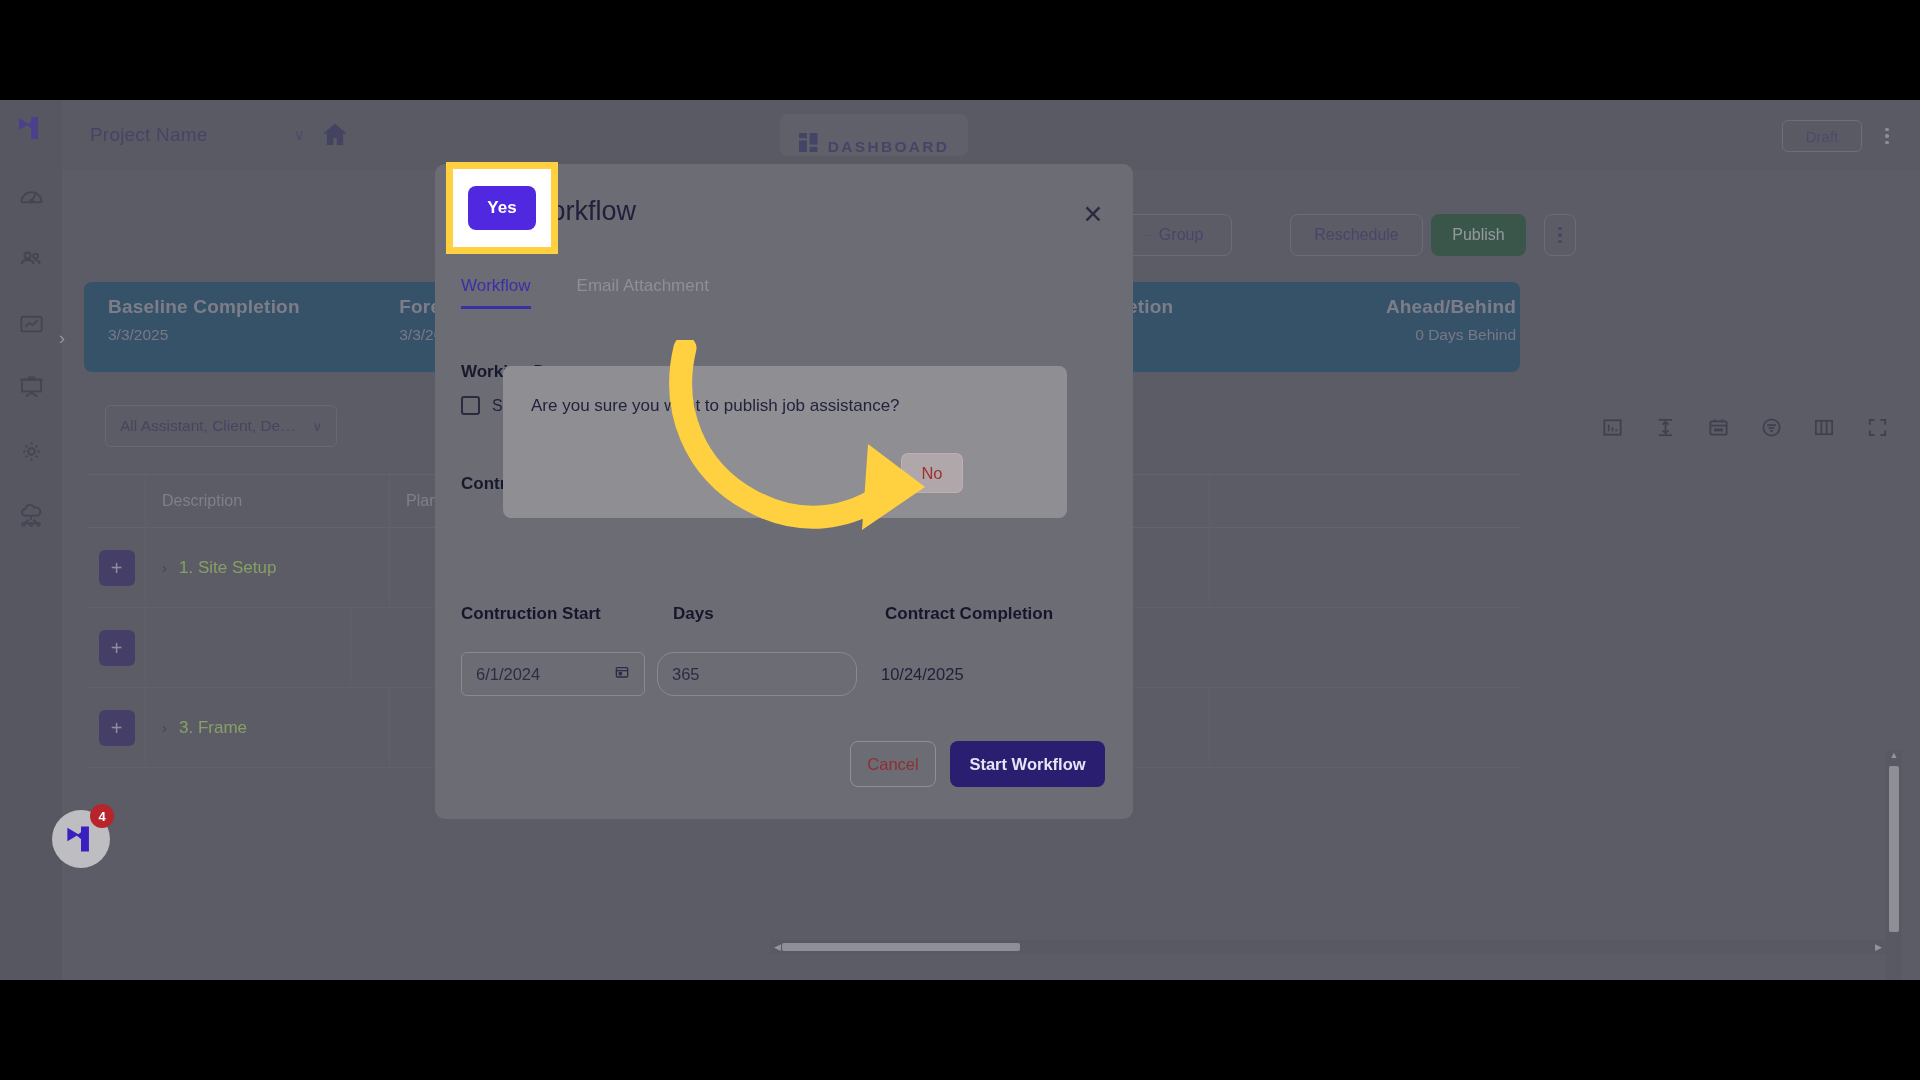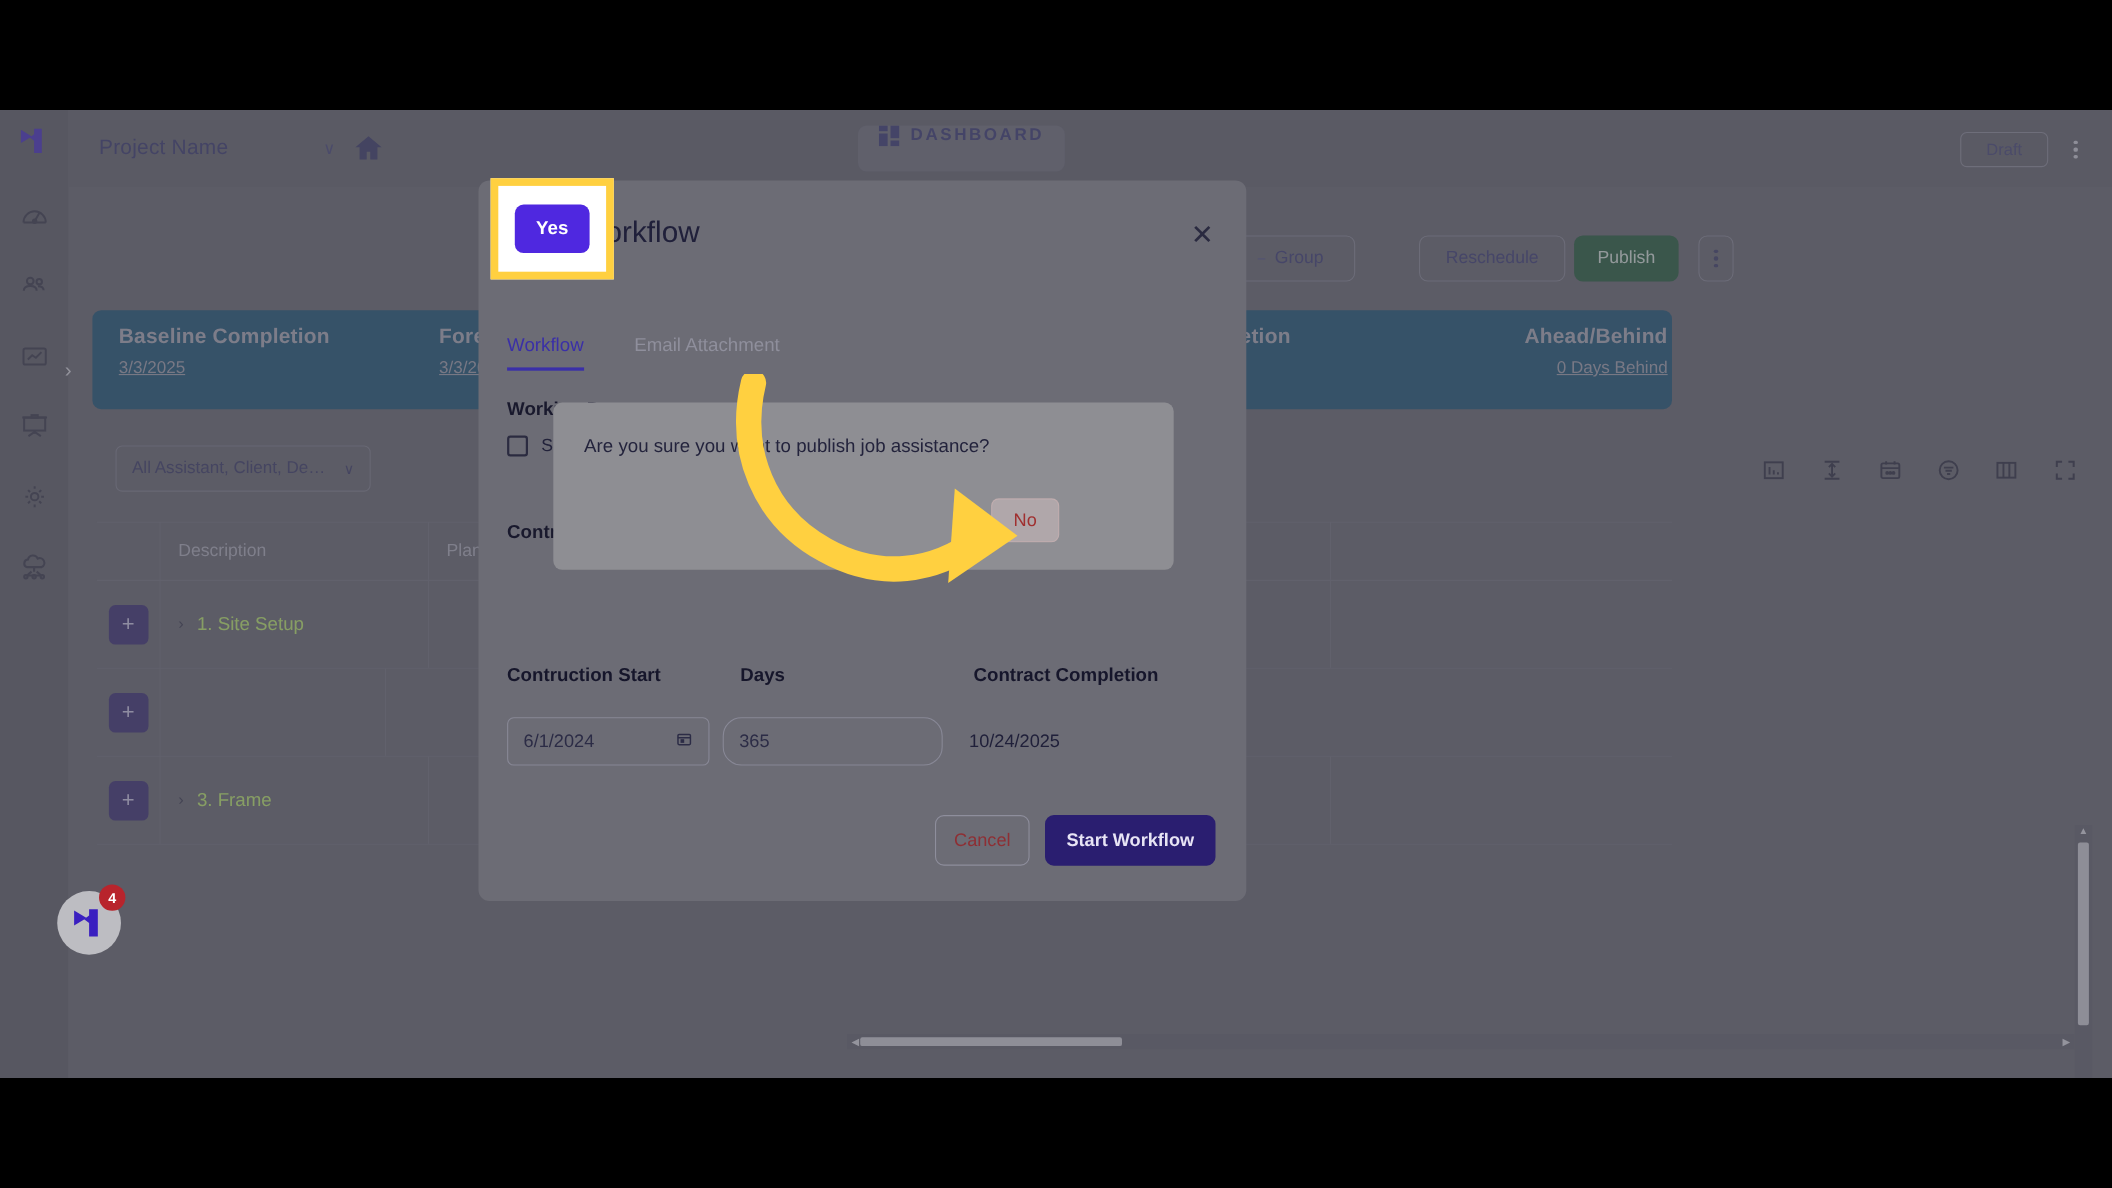--- a/index.html
+++ b/index.html
@@ -61,21 +61,21 @@
   }
   #project-select .chev { font-size: 15px; color: #3b3b72; }
   #home-icon-btn {
     position: absolute; left: 258px; top: 20px; width: 30px; height: 30px;
     color: #2a2a5e;
   }
   #dashboard-pill {
     position: absolute; left: 718px; top: 14px; width: 188px; height: 42px;
     background: rgba(120,120,135,.45);
     border-radius: 8px;
-    display: flex; align-items: flex-start; justify-content: center; gap: 10px;
+    display: flex; align-items: flex-end; justify-content: center; gap: 10px;
     color: #2c2c6a; font-size: 15.5px; font-weight: bold; letter-spacing: 2.3px;
   }
   #draft-chip {
     position: absolute; right: 58px; top: 20px;
     width: 80px; height: 32px;
     border: 1px solid rgba(180,180,195,.5); border-radius: 6px;
     display: flex; align-items: center; justify-content: center;
     color: #3a3a70; font-size: 15px;
   }
   #topbar-kebab {
@@ -115,21 +115,21 @@
     position: absolute; left: 84px; top: 182px; width: 1436px; height: 90px;
     background: #0c4a6e; border-radius: 8px;
     display: flex; align-items: stretch;
     z-index: 4;
   }
   .kpi {
     flex: 1 1 0; padding: 14px 0 0 24px;
     display: flex; flex-direction: column; gap: 8px;
   }
   .kpi-title { color: #a9a9b6; font-size: 19px; font-weight: bold; letter-spacing: .2px; }
-  .kpi-value { color: #9e9eac; font-size: 15.5px; text-decoration: underline; }
+  .kpi-value { color: #9e9eac; font-size: 15.5px; }
   .kpi.align-right { padding-left: 0; padding-right: 4px; align-items: flex-end; }
 
   
   #filter-select {
     position: absolute; left: 105px; top: 305px; width: 232px; height: 42px;
     border: 1px solid rgba(175,175,195,.35); border-radius: 6px;
     display: flex; align-items: center; justify-content: space-between;
     padding: 0 14px; color: #2d2d5d; font-size: 15.5px;
   }
   #grid-tool-icons {
@@ -203,21 +203,21 @@
     background: #6c6c75; border-radius: 10px;
     z-index: 50;
   }
   #wf-title { position: absolute; left: 26px; top: 32px; color: #20203a; font-size: 27px; }
   #wf-close {
     position: absolute; right: 26px; top: 36px; width: 28px; height: 28px;
     display: flex; align-items: center; justify-content: center;
     color: #2a2a40; font-size: 25px; line-height: 1;
   }
   #wf-tabs { position: absolute; left: 26px; top: 112px; display: flex; gap: 46px; }
-  .wf-tab { font-size: 17px; color: #8f8f9c; padding-bottom: 10px; margin-top: 28px; }
+  .wf-tab { font-size: 17px; color: #8f8f9c; padding-bottom: 10px; }
   .wf-tab.active { color: #3a2fa8; border-bottom: 3px solid #3a2fa8; }
   #wf-working-label { position: absolute; left: 26px; top: 198px; color: #19192d; font-size: 17px; font-weight: bold; }
   #wf-checkbox-row {
     position: absolute; left: 26px; top: 232px;
     display: flex; align-items: center; gap: 12px;
     color: #22223a; font-size: 16px;
   }
   .cbox { width: 19px; height: 19px; border: 2px solid #2b2b40; border-radius: 3px; }
   #wf-contract-label { position: absolute; left: 26px; top: 310px; color: #19192d; font-size: 17px; font-weight: bold; }
 

